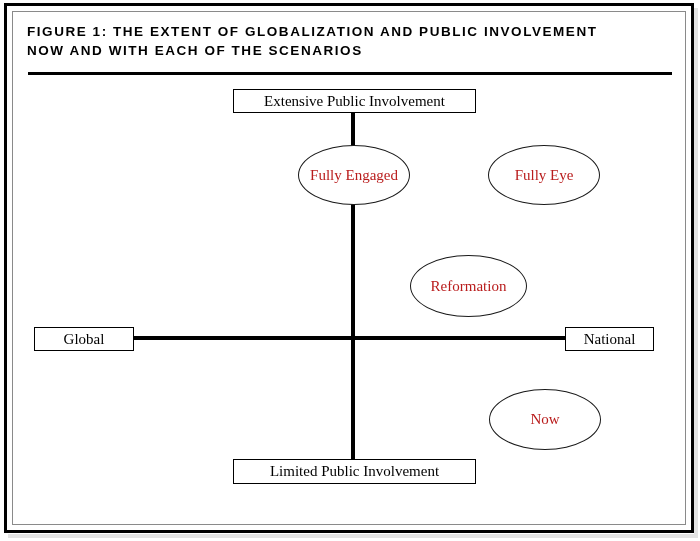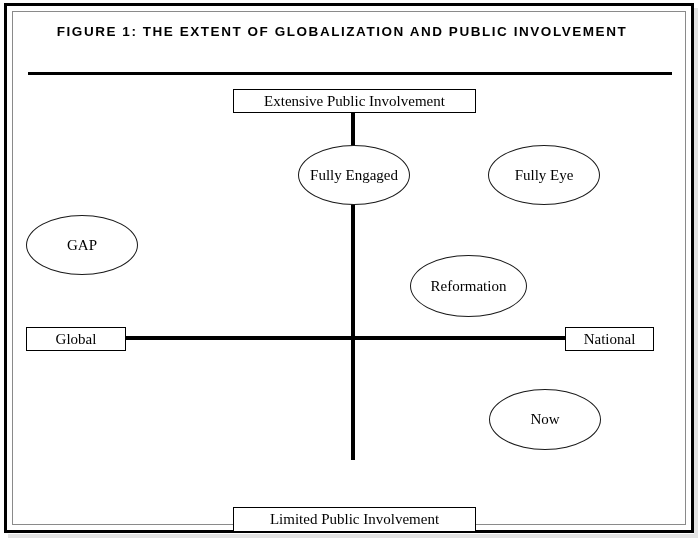--- a/index.html
+++ b/index.html
@@ -70,21 +70,21 @@
     top: 22px;
     width: 630px;
     font-family: "Liberation Sans", sans-serif;
     font-weight: bold;
     font-size: 13.5px;
     letter-spacing: 1.55px;
     line-height: 19px;
     color: #000000;
     text-transform: uppercase;
   }
-  #figure-title .title-line { display: block; white-space: nowrap; text-align: center; }
+  #figure-title .title-line { display: block; white-space: nowrap; }
 
   #title-rule {
     position: absolute;
     left: 28px;
     top: 72px;
     width: 644px;
     height: 3px;
     background: #000000;
   }
 
@@ -134,24 +134,23 @@
     left: 233px;
     top: 89px;
     width: 243px;
     height: 24px;
   }
   #label-limited {
     left: 233px;
     top: 459px;
     width: 243px;
     height: 25px;
-    margin-top: 48px;
   }
   #label-global {
-    left: 26px;
+    left: 34px;
     top: 327px;
     width: 100px;
     height: 24px;
   }
   #label-national {
     left: 565px;
     top: 327px;
     width: 89px;
     height: 24px;
     font-family: Liberation Serif, serif;
@@ -162,21 +161,21 @@
     position: absolute;
     box-sizing: border-box;
     border: 1px solid #1a1a1a;
     border-radius: 50%;
     background: #ffffff;
     display: flex;
     align-items: center;
     justify-content: center;
     font-family: "Liberation Serif", serif;
     font-size: 15px;
-    color: #000000;
+    color: #b91c1c;
     white-space: nowrap;
     z-index: 2;
   }
   #ellipse-fully-engaged {
     left: 298px;
     top: 145px;
     width: 112px;
     height: 60px;
   }
   #ellipse-public-eye {
@@ -216,20 +215,21 @@
 <div id="figure-frame">
 
   <div class="shadow-right"></div>
   <div class="shadow-bottom"></div>
 
   <div class="outer-border"></div>
   <div class="inner-border"></div>
 
   <div id="figure-title">
     <span class="title-line">FIGURE 1: THE EXTENT OF GLOBALIZATION AND PUBLIC INVOLVEMENT</span>
+    <span class="title-line">NOW AND WITH EACH OF THE SCENARIOS</span>
   </div>
 
   <div id="title-rule"></div>
 
   <div id="plot-area">
 
     <div id="axis-vertical" class="axis"></div>
     <div id="axis-horizontal" class="axis"></div>
 
     <div id="label-extensive" class="axis-label-box">Extensive Public Involvement</div>
@@ -237,21 +237,20 @@
     <div id="label-limited" class="axis-label-box">Limited Public Involvement</div>
 
     <div id="label-global" class="axis-label-box">Global</div>
 
     <div id="label-national" class="axis-label-box">National</div>
 
     <div id="ellipse-fully-engaged" class="scenario-ellipse">Fully Engaged</div>
 
     <div id="ellipse-public-eye" class="scenario-ellipse">Fully Eye</div>
 
-    <div id="ellipse-gap" class="scenario-ellipse">GAP</div>
 
 
     <div id="ellipse-now" class="scenario-ellipse">Now</div>
 
     <div id="ellipse-reformation" class="scenario-ellipse">Reformation</div>
 
   </div>
 </div>
 
 </body></html>

